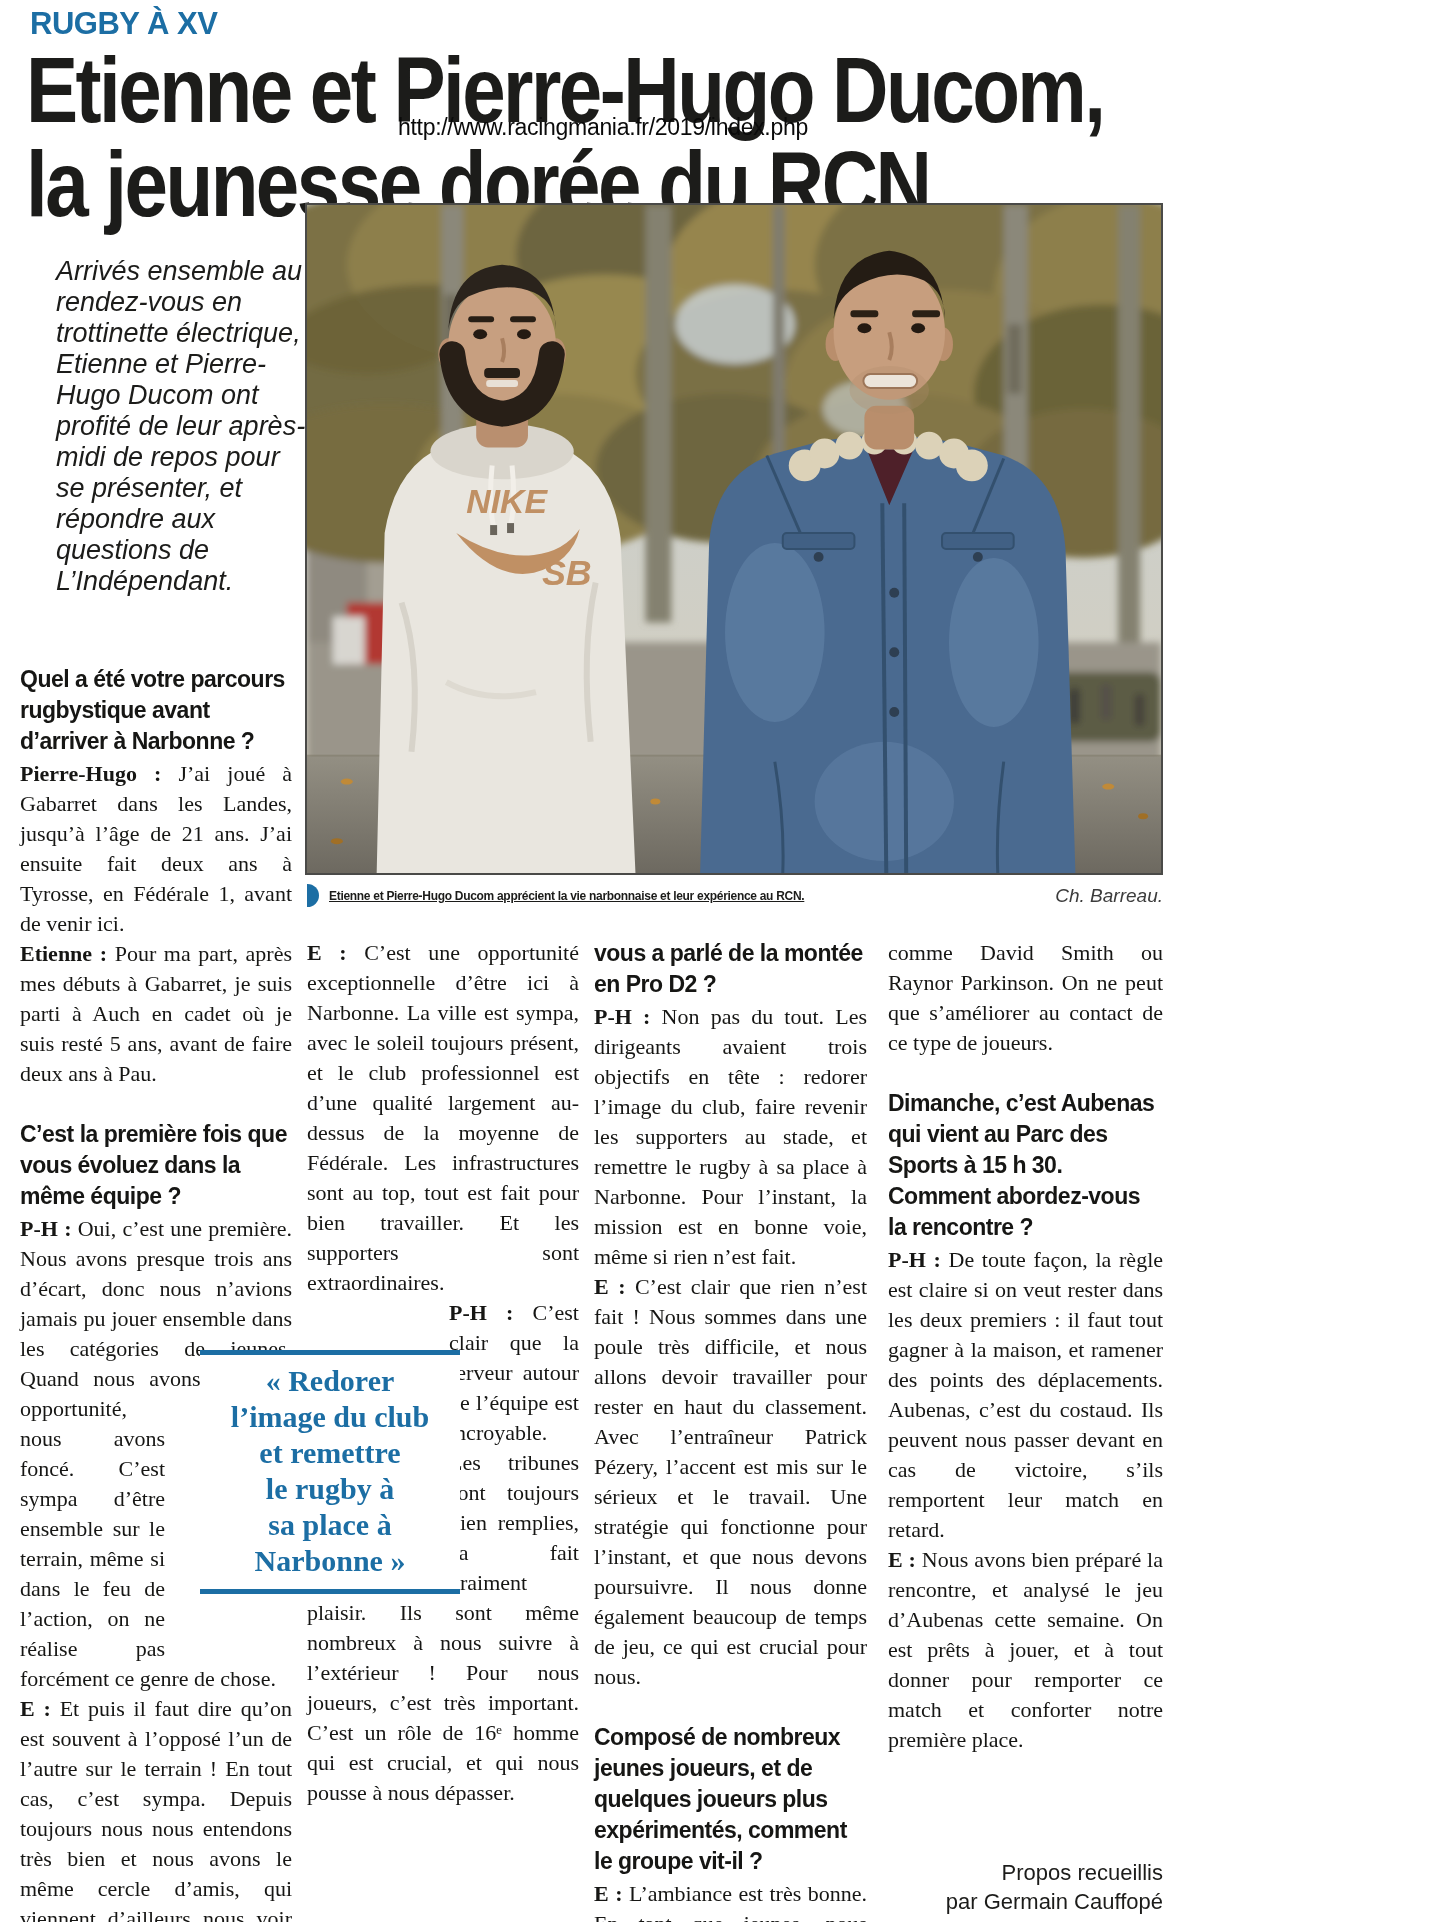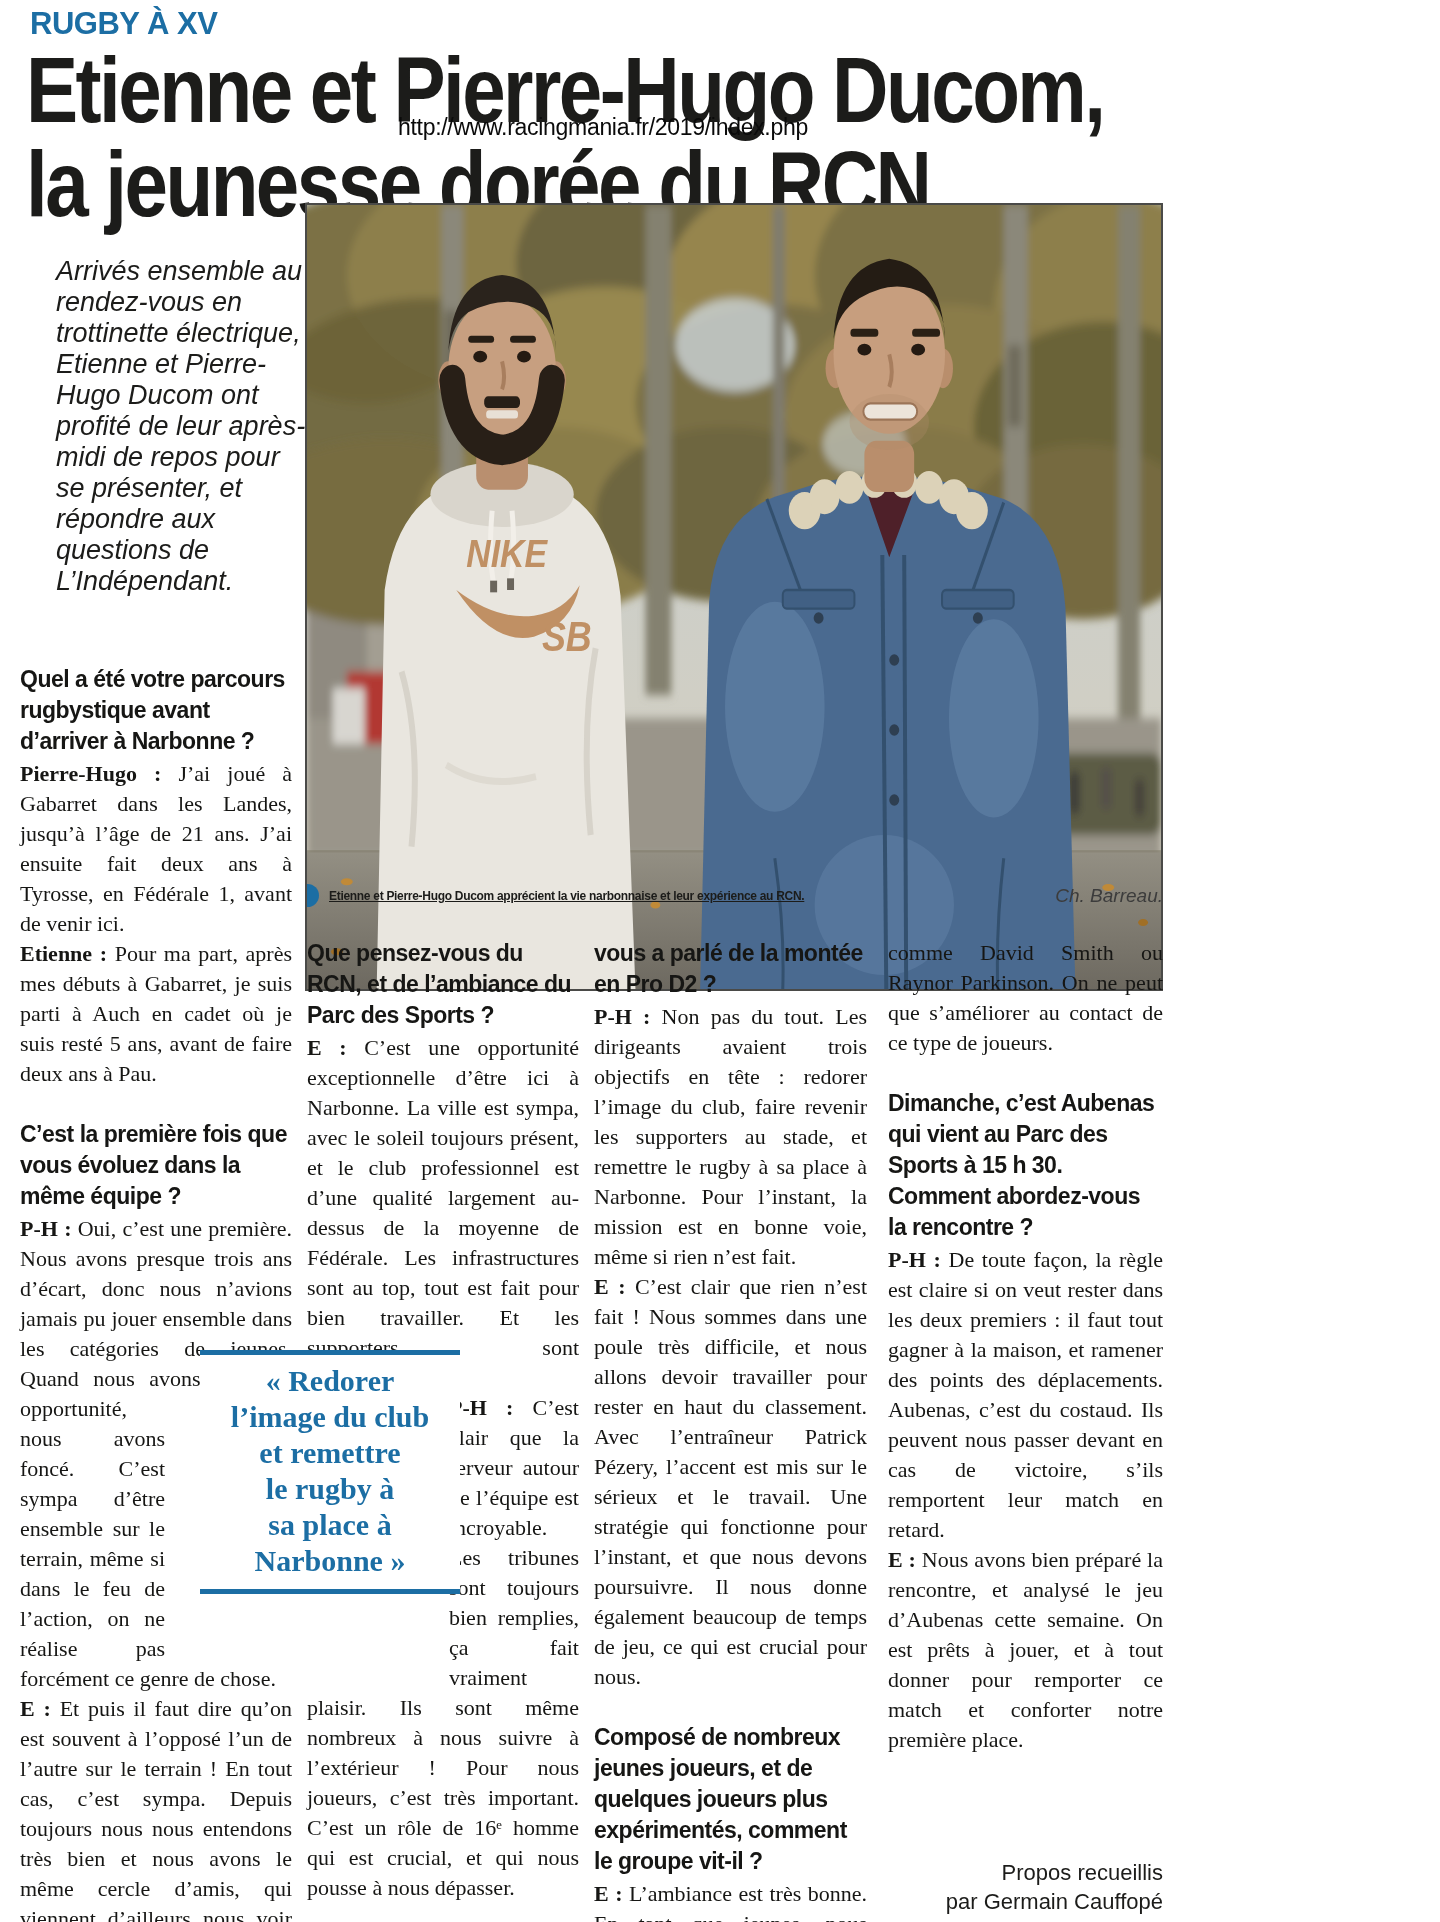--- a/index.html
+++ b/index.html
@@ -13,21 +13,21 @@
         letter-spacing:-3px; line-height:1; white-space:nowrap;
         transform:scaleX(0.85); transform-origin:0 0; }
   .hl1 { top:44px; }
   .hl2 { top:138px; }
   .url-overlay { position:absolute; left:398px; top:114px; font-size:23px; color:#0a0a0a;
                  z-index:6; letter-spacing:-0.3px; }
 
   .intro { position:absolute; left:56px; top:256px; width:250px; font-style:italic;
            font-size:27px; line-height:31px; color:#1c1c1a; }
 
-  .photo { position:absolute; left:305px; top:203px; width:858px; height:788px;
+  .photo { position:absolute; left:305px; top:203px; width:858px; height:672px;
            border:2px solid #4a4a48; box-sizing:border-box; background:#c8cdc9; }
   .photo svg { display:block; width:100%; height:100%; }
 
   .caption { position:absolute; left:307px; top:884px; width:856px; display:flex; align-items:center; }
   .cap-marker { width:12px; height:23px; background:#1c6ea4; border-radius:0 12px 12px 0;
                 margin-right:10px; flex:none; }
   .cap-text { font-weight:bold; font-size:12px; letter-spacing:-0.3px; color:#1c1c1a;
               white-space:nowrap; flex:none;text-decoration:underline; }
   .cap-credit { margin-left:auto; font-style:italic; font-size:19px; color:#3c3c3c; flex:none;text-align:right; }
 
@@ -225,21 +225,20 @@
   <div class="col" id="col1">
     <p class="q first">Quel a été votre parcours rugbystique avant d’arriver à Narbonne ?</p>
     <p class="a"><b class="spk">Pierre-Hugo :</b><span> J’ai joué à Gabarret dans les Landes, jusqu’à l’âge de 21 ans. J’ai ensuite fait deux ans à Tyrosse, en Fédérale 1, avant de venir ici.</span></p>
     <p class="a"><b class="spk">Etienne :</b><span> Pour ma part, après mes débuts à Gabarret, je suis parti à Auch en cadet où je suis resté 5 ans, avant de faire deux ans à Pau.</span></p>
     <p class="q">C’est la première fois que vous évoluez dans la même équipe ?</p>
     <p class="a"><b class="spk">P-H :</b><span> Oui, c’est une première. Nous avons presque trois ans d’écart, donc nous n’avions jamais pu jouer ensemble dans les catégories de jeunes. Quand nous avons eu cette </span><span class="spacer-r"></span><span>opportunité, nous avons foncé. C’est sympa d’être ensemble sur le terrain, même si dans le feu de l’action, on ne réalise pas forcément ce genre de chose.</span></p>
     <p class="a"><b class="spk">E :</b><span> Et puis il faut dire qu’on est souvent à l’opposé l’un de l’autre sur le terrain ! En tout cas, c’est sympa. Depuis toujours nous nous entendons très bien et nous avons le même cercle d’amis, qui viennent d’ailleurs nous voir régulièrement au Parc.</span></p>
   </div>
 
   <div class="col" id="col2">
-    <p class="q first">Que pensez-vous du RCN, et de l’ambiance du Parc des Sports ?</p>
     <p class="a"><b class="spk">E :</b><span> C’est une opportunité exceptionnelle d’être ici à Narbonne. La ville est sympa, avec le soleil toujours présent, et le club professionnel est d’une qualité largement au-dessus de la moyenne de Fédérale. Les infrastructures sont au top, tout est fait pour bien travailler. Et les supporters sont extraordinaires.</span></p>
     <p class="a"><span class="spacer-l"></span><b class="spk">P-H :</b><span> C’est clair que la ferveur autour de l’équipe est incroyable. Les tribunes sont toujours bien remplies, ça fait vraiment plaisir. Ils sont même nombreux à nous suivre à l’extérieur ! Pour nous joueurs, c’est très important. C’est un rôle de 16ᵉ homme qui est crucial, et qui nous pousse à nous dépasser.</span></p>
 
   </div>
 
   <div class="col" id="col3">
     <p class="q first">vous a parlé de la montée en Pro D2 ?</p>
     <p class="a"><b class="spk">P-H :</b><span> Non pas du tout. Les dirigeants avaient trois objectifs en tête : redorer l’image du club, faire revenir les supporters au stade, et remettre le rugby à sa place à Narbonne. Pour l’instant, la mission est en bonne voie, même si rien n’est fait.</span></p>
     <p class="a"><b class="spk">E :</b><span> C’est clair que rien n’est fait ! Nous sommes dans une poule très difficile, et nous allons devoir travailler pour rester en haut du classement. Avec l’entraîneur Patrick Pézery, l’accent est mis sur le sérieux et le travail. Une stratégie qui fonctionne pour l’instant, et que nous devons poursuivre. Il nous donne également beaucoup de temps de jeu, ce qui est crucial pour nous.</span></p>
     <p class="q">Composé de nombreux jeunes joueurs, et de quelques joueurs plus expérimentés, comment le groupe vit-il ?</p>

